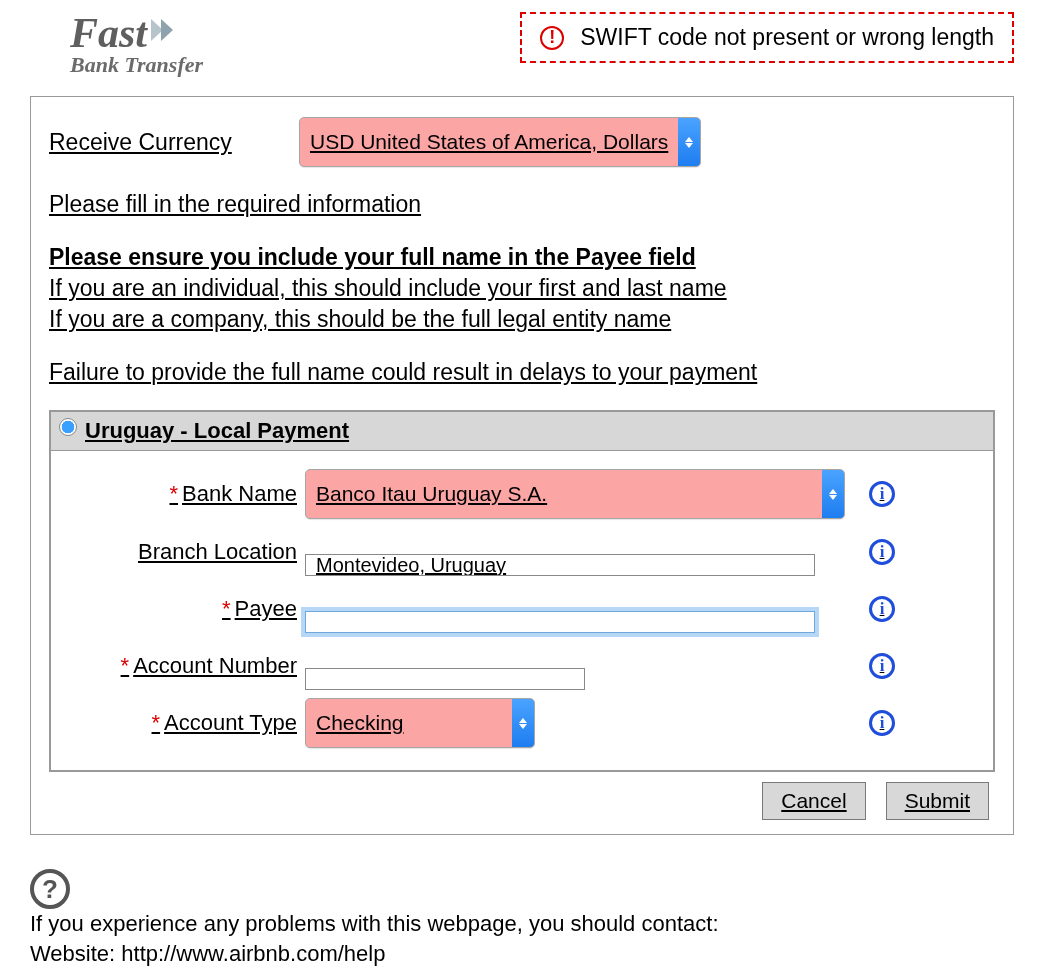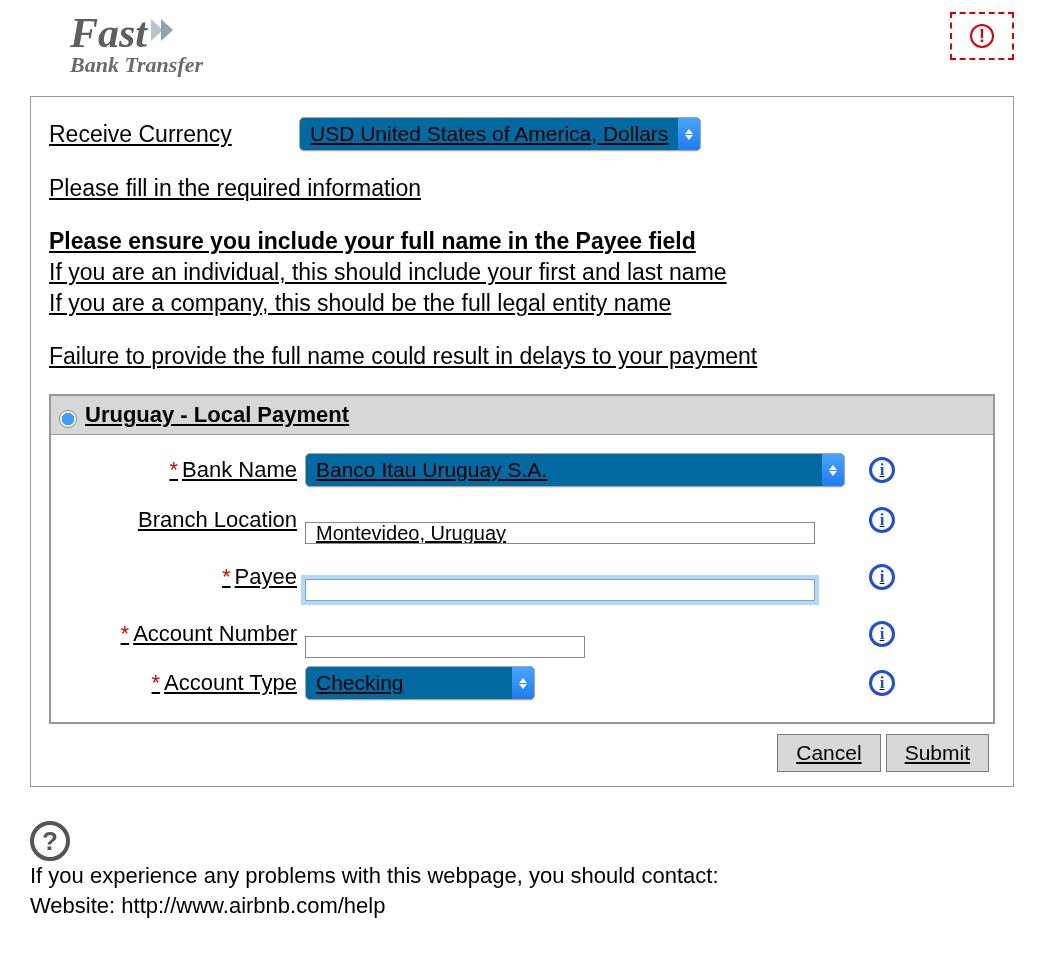--- a/index.html
+++ b/index.html
@@ -83,22 +83,22 @@
     margin: 22px 0;
     line-height: 1.35;
   }
   .instr .bold { font-weight: bold; }
   .select-wrap {
     position: relative;
     display: inline-flex;
     align-items: stretch;
     border: 1px solid #a6a6a6;
     border-radius: 5px;
-    background: #0369a1;
-    height: 34px;
+    background: #fca5a5;
+    height: 50px;
     box-shadow: 0 1px 1px rgba(0,0,0,.1);
   }
   .select-wrap .sel-text {
     padding: 4px 10px 4px 10px;
     font-size: 21px;
     white-space: nowrap;
     display: flex; align-items: center;
   }
   .select-wrap .sel-btn {
     width: 22px;
@@ -119,21 +119,21 @@
 
   .subpanel {
     border: 2px solid #999;
     margin-top: 12px;
   }
   .subpanel-header {
     background: #d7d7d7;
     border-bottom: 1px solid #999;
     padding: 6px 8px;
     display: flex;
-    align-items: flex-end;
+    align-items: flex-start;
     gap: 8px;
     font-weight: bold;
     font-size: 22px;
   }
   .radio-dot {
     width: 18px; height: 18px;
     border-radius: 50%;
     background: radial-gradient(circle at 50% 50%, #3aa0ff 0 55%, #fff 58% 100%);
     border: 1px solid #888;
   }
@@ -172,21 +172,21 @@
     display: flex; align-items: center; justify-content: center;
     font-family: Georgia, serif;
     font-weight: bold;
     font-size: 17px;
     margin-left: 24px;
     cursor: pointer;
   }
   .buttons {
     display: flex;
     justify-content: flex-end;
-    gap: 5px;
+    gap: 20px;
     margin-top: 10px;
     padding-right: 6px;
   }
   .btn {
     border: 1px solid #7a7a7a;
     background: #d8d8d8;
     padding: 6px 18px;
     font-size: 21px;
     cursor: pointer;
   }
@@ -221,20 +221,21 @@
           <svg width="32" height="30" viewBox="0 0 32 30">
             <path d="M2 4 L14 15 L2 26 Z" fill="#b8c4cc"></path>
             <path d="M12 4 L24 15 L12 26 Z" fill="#8ea3ae"></path>
           </svg>
         </span>
       </div>
       <div class="logo-line2">Bank Transfer</div>
     </div>
     <div class="alert">
       <div class="bang">!</div>
+      <div>SWIFT code not present or wrong length</div>
     </div>
   </div>
 
   <div class="panel">
 
     <div class="row">
       <div class="label-col">Receive Currency</div>
       <div class="select-wrap">
         <div class="sel-text">USD United States of America, Dollars</div>
         <div class="sel-btn">

